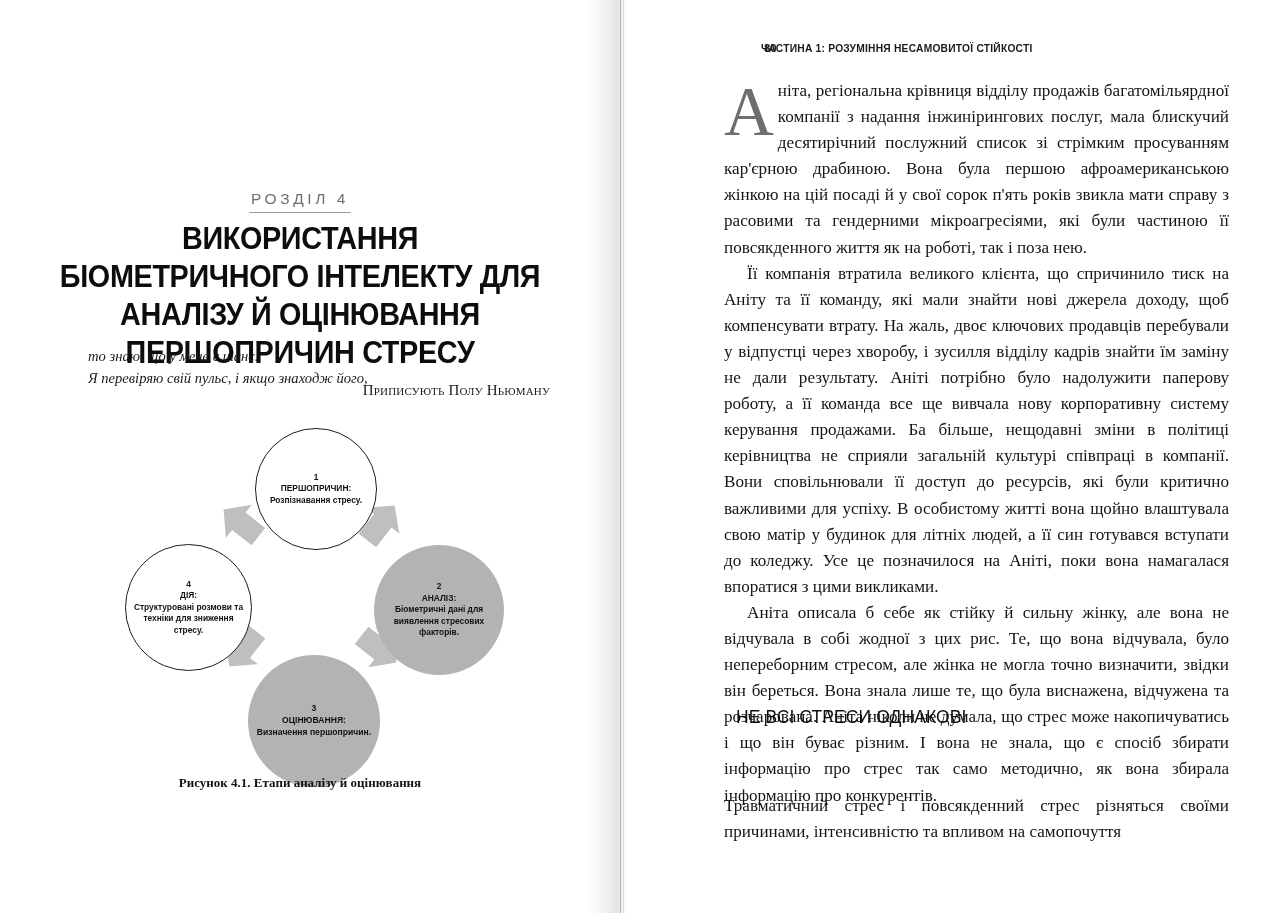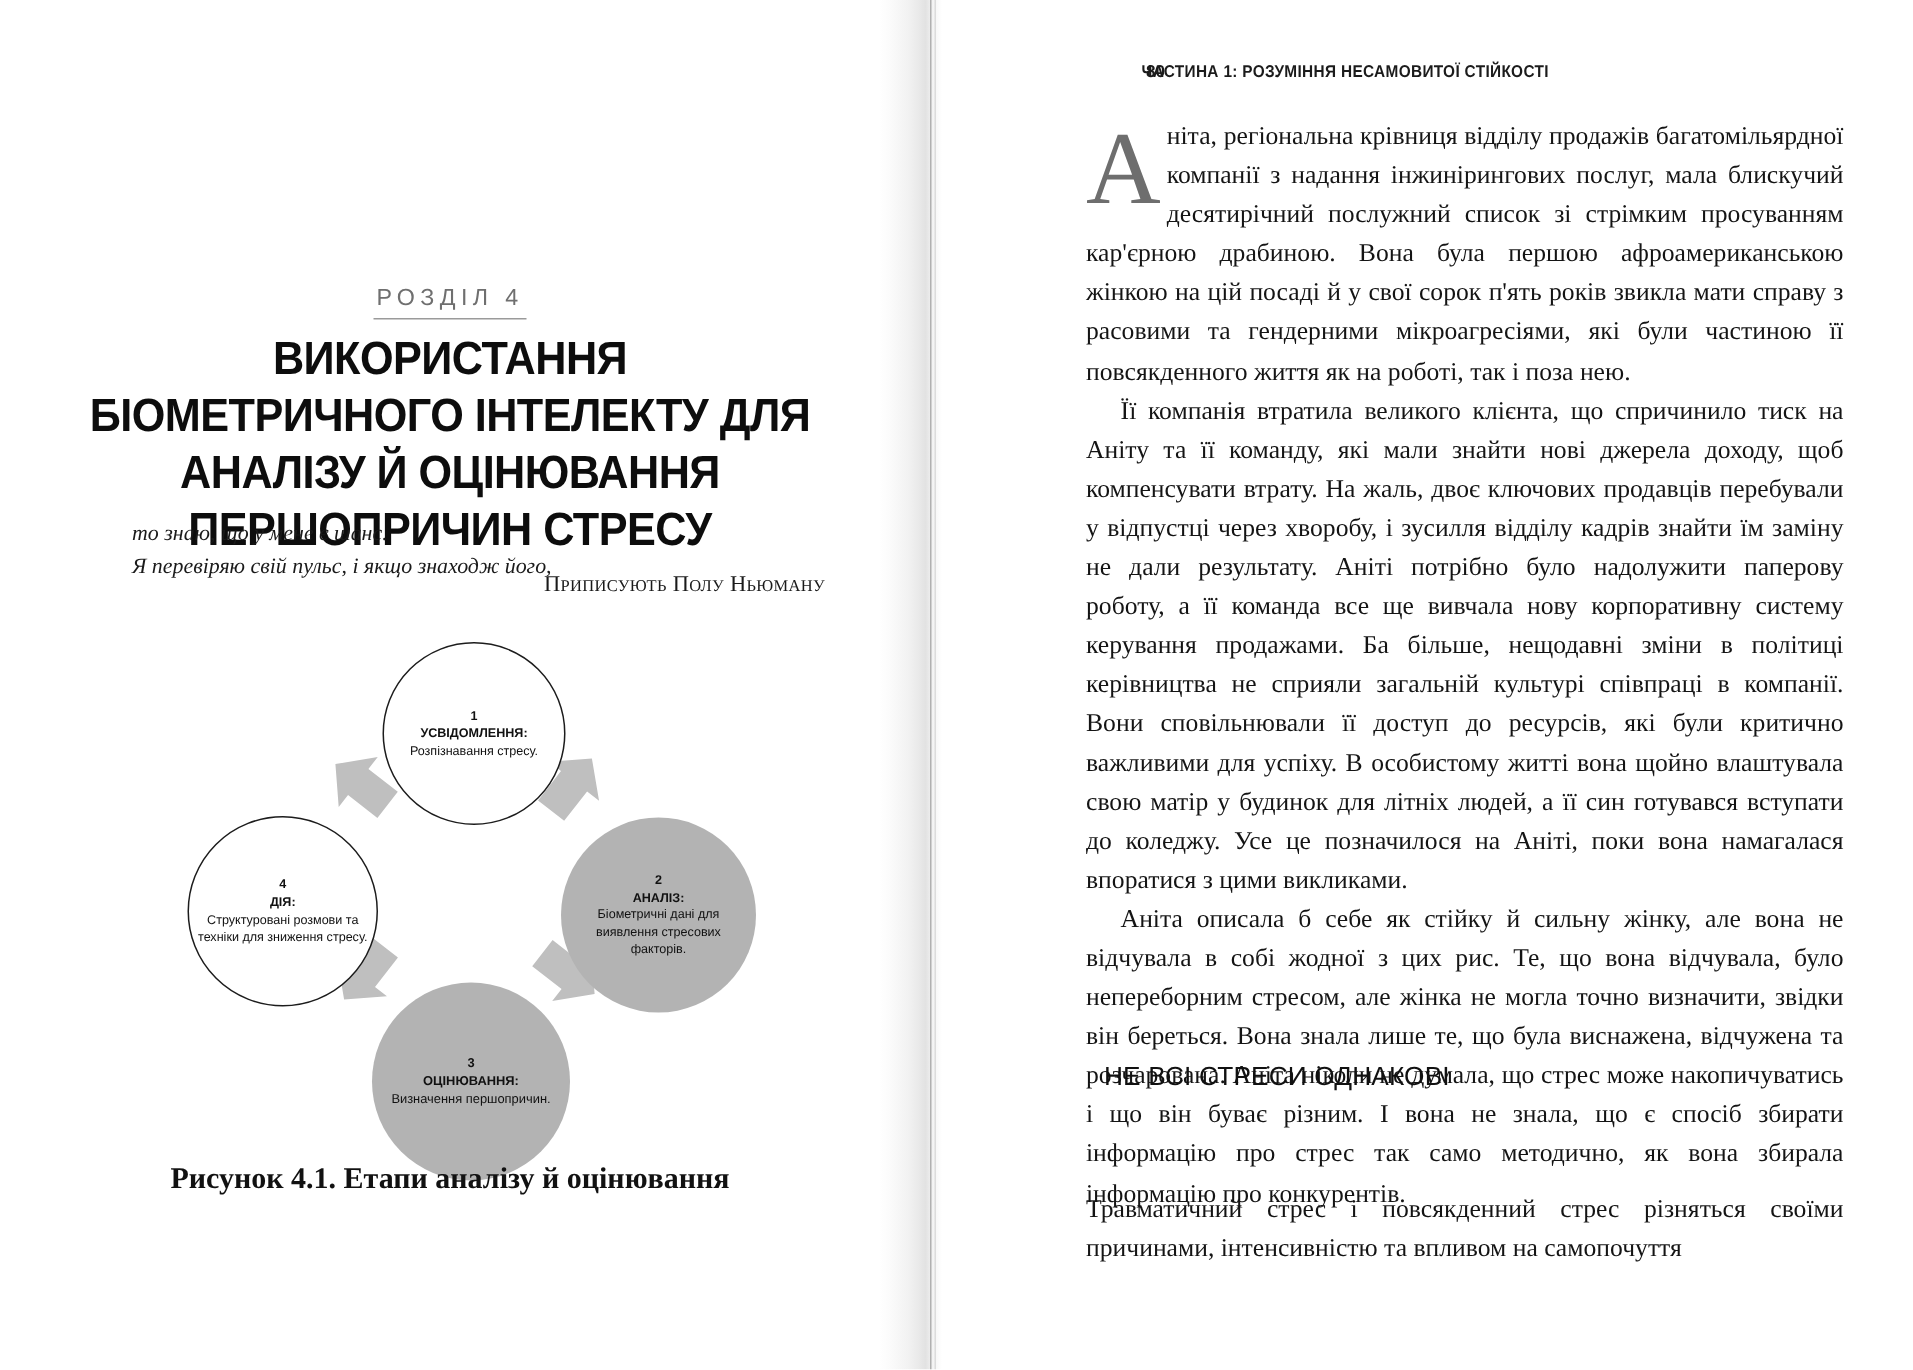--- a/index.html
+++ b/index.html
@@ -96,34 +96,34 @@
   .c2{left:266px;top:127px;width:130px;height:130px;}
   .c3{left:140px;top:237px;width:132px;height:132px;}
   .c4{left:17px;top:126px;width:127px;height:127px;}
 
   .c1 .inner{font-size:8.4px;line-height:11.6px;}
   .c2 .inner{font-size:8.4px;line-height:11.6px;}
   .c3 .inner{font-size:8.6px;line-height:11.8px;}
   .c4 .inner{font-size:8.4px;line-height:11.6px;}
   .num{display:block;font-weight:600;margin-bottom:0px;}
   .cap{display:block;font-weight:600;}
-  .desc{display:block;font-weight:400;}
+  .desc{display:block;font-weight:700;}
 
   .arrow{position:absolute;width:46px;height:46px;}
   .a-tr{left:250px;top:82px;transform:rotate(38deg);}
   .a-br{left:248px;top:208px;transform:rotate(128deg);}
   .a-bl{left:112px;top:208px;transform:rotate(218deg);}
   .a-tl{left:110px;top:82px;transform:rotate(308deg);}
 
   .fig-caption{
     position:absolute;left:0;right:0;top:775px;
     text-align:center;
     font-family:"Liberation Serif", serif;
     font-weight:700;
-    font-size:20px;
+    font-size:13px;
     color:#111;
   }
 
   
   .page-right{
     position:absolute;left:628px;top:0;width:647px;height:913px;
   }
   .run-head{
     position:absolute;left:101px;top:42px;
     font-family:"Liberation Sans", sans-serif;
@@ -215,21 +215,21 @@
       <svg class="arrow a-bl" viewBox="0 0 100 100">
         <polygon points="50,2 96,44 74,44 74,98 26,98 26,44 4,44" fill="#bfbfbf"></polygon>
       </svg>
       <svg class="arrow a-tl" viewBox="0 0 100 100">
         <polygon points="50,2 96,44 74,44 74,98 26,98 26,44 4,44" fill="#bfbfbf"></polygon>
       </svg>
 
       <div class="circ circ-open c1">
         <span class="inner">
           <span class="num">1</span>
-          <span class="cap">УСВІДОМЛЕННЯ:</span>
+          <span class="cap">ПЕРШОПРИЧИН:</span>
           <span class="desc">Розпізнавання стресу.</span>
         </span>
       </div>
 
       <div class="circ circ-fill c2">
         <span class="inner">
           <span class="num">2</span>
           <span class="cap">АНАЛІЗ:</span>
           <span class="desc">Біометричні дані для виявлення стресових факторів.</span>
         </span>

